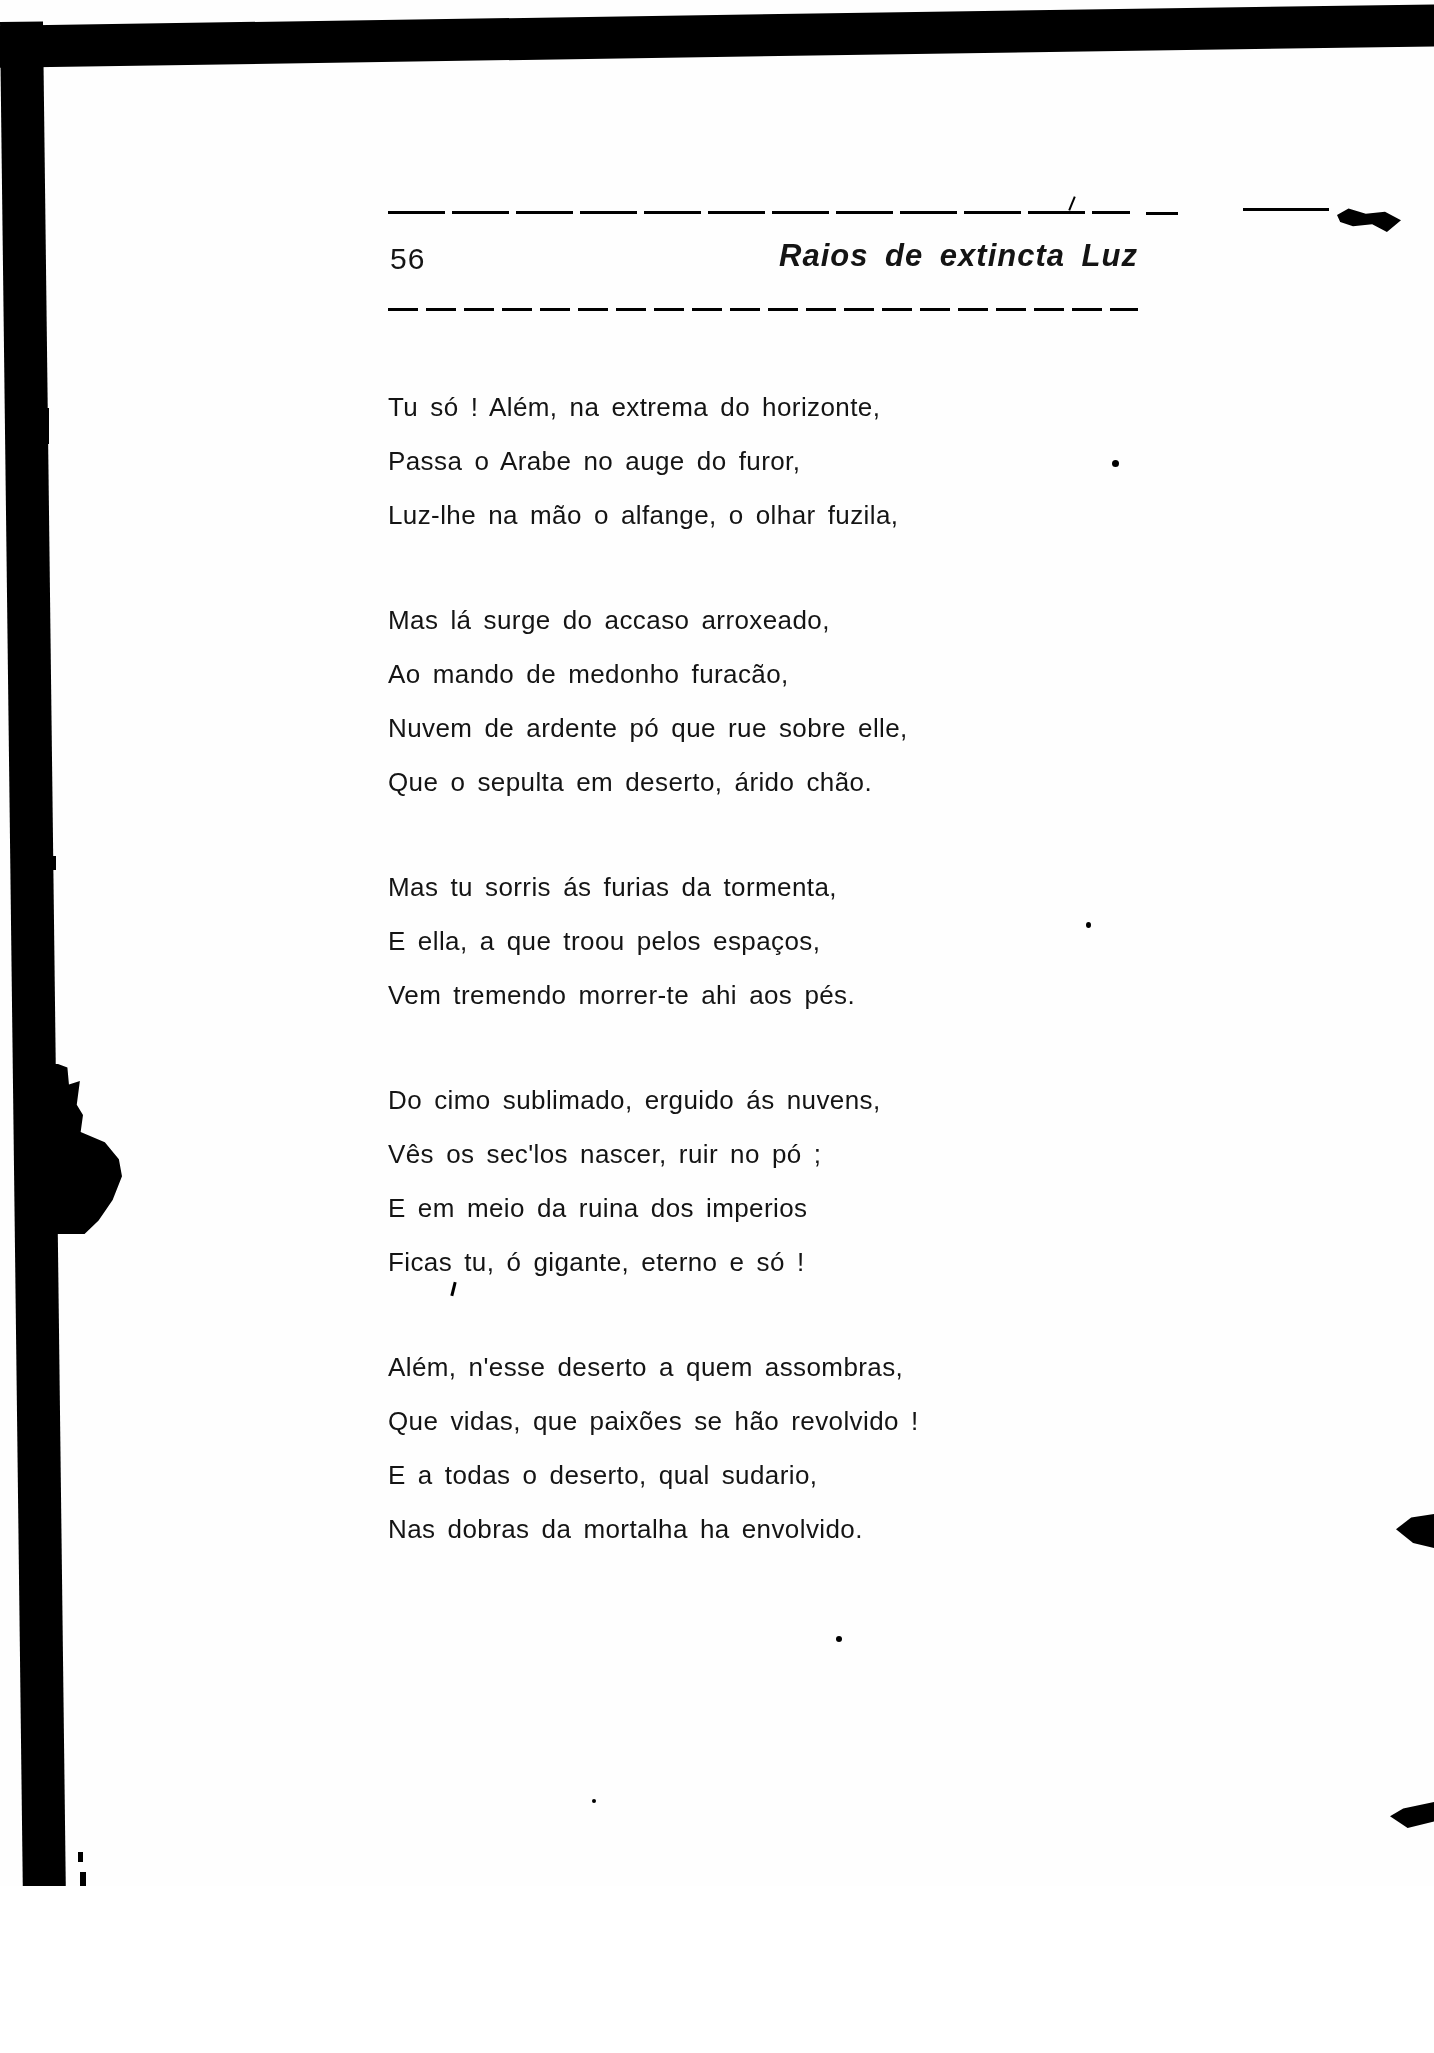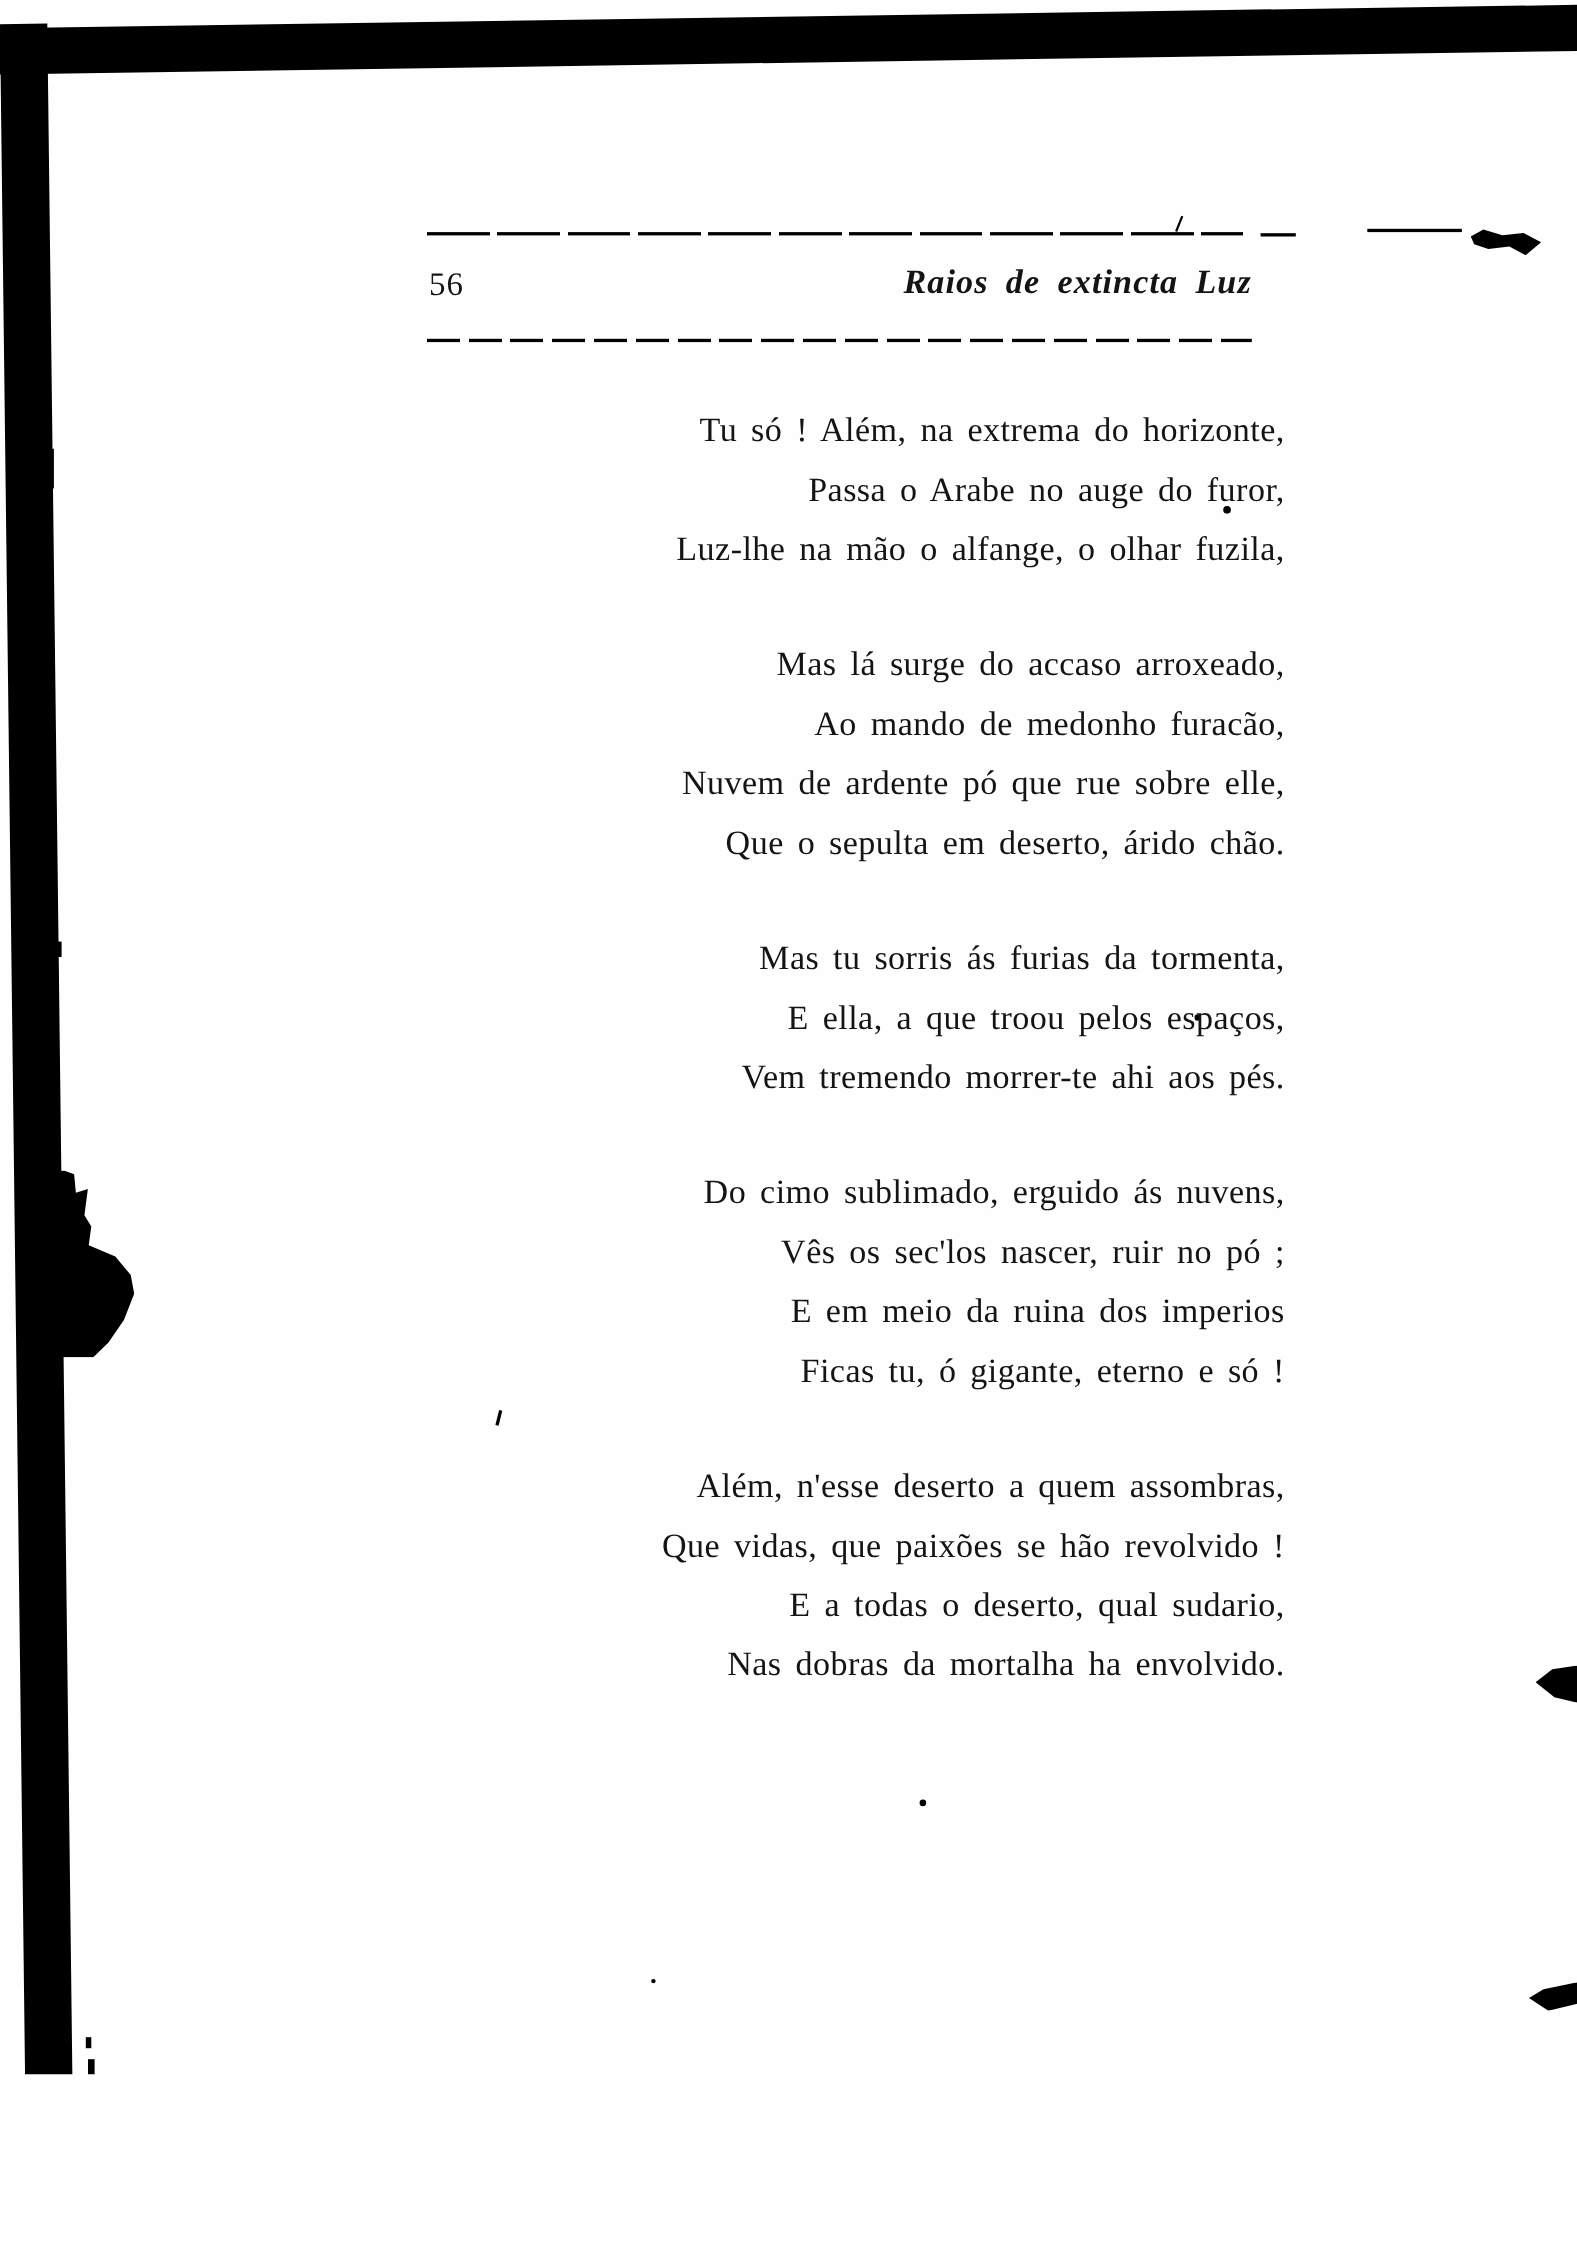--- a/index.html
+++ b/index.html
@@ -1,21 +1,21 @@
 <!DOCTYPE html>
 <html style="--ink: #141414; --paper: #fefefe; --artifact: #000000;"><head>
 <meta charset="utf-8">
 <style>
   html,body { margin:0; padding:0; }
   .page {
     position:relative;
     width:1434px; height:1886px;
     background:var(--paper,#fefefe);
     overflow:hidden;
-    font-family:Liberation Serif, serif;
+    font-family:Liberation Sans, sans-serif;
     color:var(--ink,#141414);
   }
 
   
   .art, .speck { position:absolute; background:var(--artifact,#000); }
 
   #art-top-bar   { left:-22px; top:26px;  width:1490px; height:42px;
                    transform:rotate(-0.85deg); transform-origin:left center; }
   #art-left-bar  { left:0px;  top:22px;  width:43px;  height:1992px;
                    transform:rotate(-0.7deg); transform-origin:top left; }
@@ -59,22 +59,22 @@
   #rule-bottom { left:388px; top:308px; width:750px;
                  background:repeating-linear-gradient(90deg, var(--artifact,#000) 0 30px, transparent 30px 38px); }
 
   .running-header { position:absolute; left:388px; top:238px; width:750px; height:44px; }
   .page-number { position:absolute; left:2px; top:4px; font-size:30px; letter-spacing:1px; }
   .page-title  { position:absolute; left:0; right:0; text-align:right; top:0;
                  font-size:31px; font-weight:700; font-style:italic;
                  letter-spacing:1px; word-spacing:7px; }
 
   
-  .poem { position:absolute; left:388px; top:364px; width:780px;
-          font-size:31px; line-height:54px; letter-spacing:0.4px; word-spacing:4.5px;text-align:right; }
+  .poem { position:absolute; left:388px; top:380px; width:780px;
+          font-size:26px; line-height:54px; letter-spacing:0.4px; word-spacing:4.5px; }
   .stanza { margin:0 0 51px 0; }
   .stanza p { margin:0; }
 </style>
 </head>
 <body>
 
 <div class="page">
 
   <div class="art" id="art-top-bar"></div>
   <div class="art" id="art-left-bar"></div>

